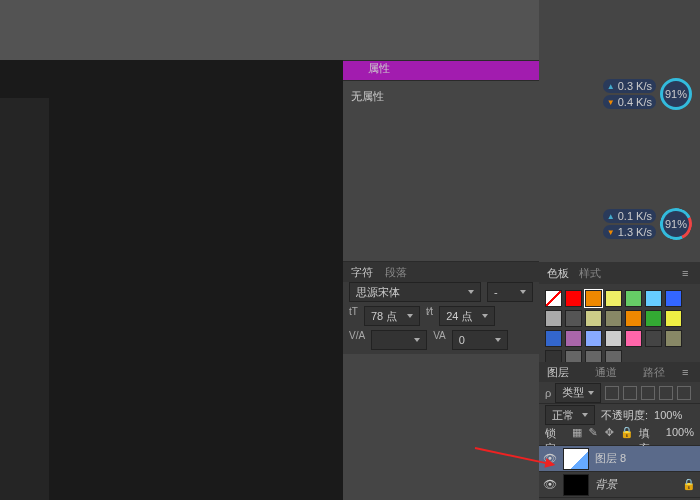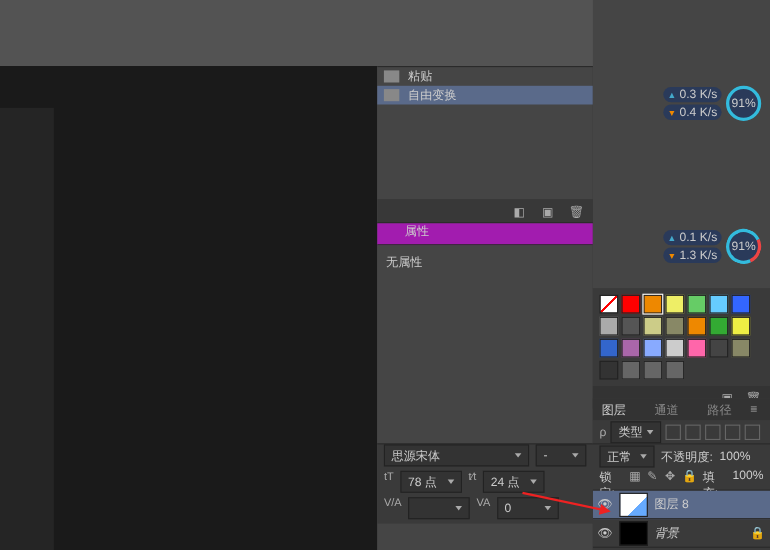--- a/index.html
+++ b/index.html
@@ -62,47 +62,35 @@
 </style>
 </head>
 <body>
 
 <div class="top-bar"></div>
 <div class="canvas-area">
   <div class="canvas-inner"></div>
 </div>
 
 <div class="mid-col">
-  <div class="history-panel panel">
-    <div class="history-item">
-      <span class="folder-icon"></span>
-      <span>粘贴</span>
-    </div>
-    <div class="history-item sel">
-      <span class="folder-icon"></span>
-      <span>自由变换</span>
-    </div>
-    <div style="height:86px"></div>
-    <div class="history-footer">
-      <span class="ico">◧</span>
-      <span class="ico">▣</span>
-      <span class="ico">🗑</span>
-    </div>
-  </div>
 
   <div class="prop-panel panel">
     <div class="panel-tab">
       <span>属性</span>
     </div>
     <div class="prop-body">
       <span>无属性</span>
     </div>
   </div>
 
   <div class="char-panel panel">
+    <div class="char-tabs">
+      <span>字符</span>
+      <span style="color:#888">段落</span>
+    </div>
     <div class="char-row">
       <div class="dd">
         <span>思源宋体</span>
           <span class="chev"></span>
       </div>
       <div class="dd dd-sm">
         <span>-</span>
           <span class="chev"></span>
       </div>
     </div>
@@ -161,20 +149,27 @@
           <span class="arr-dn">▼</span>
           <span>1.3 K/s</span>
         </div>
     </div>
     <div class="ring r2">
         <span>91%</span>
       </div>
   </div>
 
   <div class="swatch-panel">
+    <div class="swatch-tabs">
+      <div style="display:flex;gap:10px">
+        <span>色板</span>
+        <span style="color:#888">样式</span>
+      </div>
+      <span class="menu-lines"></span>
+    </div>
     <div class="swatch-grid" id="swatch-grid">
         <div class="sw" style="background: linear-gradient(135deg, rgb(255, 255, 255) 45%, rgb(255, 0, 0) 45%, rgb(255, 0, 0) 55%, rgb(255, 255, 255) 55%);"></div>
         <div class="sw" style="background: rgb(255, 0, 0);"></div>
         <div class="sw" style="background: rgb(238, 136, 0); outline: rgb(255, 255, 255) solid 1px;"></div>
         <div class="sw" style="background: rgb(238, 238, 102);"></div>
         <div class="sw" style="background: rgb(102, 204, 102);"></div>
         <div class="sw" style="background: rgb(102, 204, 255);"></div>
         <div class="sw" style="background: rgb(51, 102, 255);"></div>
         <div class="sw" style="background: rgb(170, 170, 170);"></div>
         <div class="sw" style="background: rgb(85, 85, 85);"></div>

